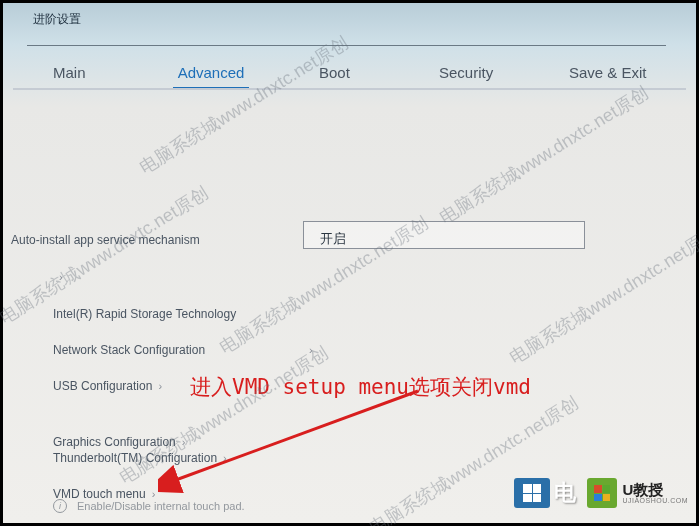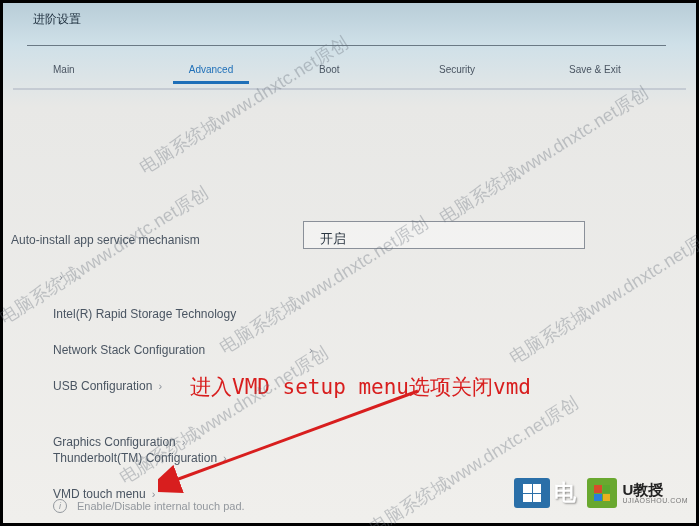--- a/index.html
+++ b/index.html
@@ -1,21 +1,21 @@
 <!DOCTYPE html>
 <html><head>
 <meta charset="utf-8">
 <style>
 * { margin: 0; padding: 0; box-sizing: border-box; }
 body { width: 699px; height: 526px; font-family: Arial, "Microsoft YaHei", sans-serif; background: #e8e8e6; position: relative; overflow: hidden; }
 .screen { position: absolute; left: 0; top: 0; width: 699px; height: 526px; background: linear-gradient(180deg, #b8cdd8 0%, #cfe0e8 8%, #e8e8e6 20%, #f0efec 100%); border: 3px solid #000; }
 .title { position: absolute; left: 30px; top: 8px; font-size: 12px; color: #1a2b3a; font-weight: normal; }
 .divider { position: absolute; left: 24px; right: 30px; top: 42px; height: 1px; background: #6a7985; }
 .tabs { position: absolute; left: 0; top: 55px; width: 100%; display: flex; }
-.tab { font-size: 10px; color: #4a5562; cursor: pointer; padding: 6px 0; }
+.tab { font-size: 15px; color: #4a5562; cursor: pointer; padding: 6px 0; }
 .tab.active { color: #1e6fb8; border-bottom: 3px solid #1e6fb8; font-weight: 400; }
 .tab:nth-child(1) { margin-left: 50px; width: 60px; }
 .tab:nth-child(2) { margin-left: 60px; width: 76px; text-align: center; }
 .tab:nth-child(3) { margin-left: 70px; width: 50px; }
 .tab:nth-child(4) { margin-left: 70px; width: 70px; }
 .tab:nth-child(5) { margin-left: 60px; width: 90px; }
 .tabline { position: absolute; left: 10px; right: 10px; top: 85px; height: 2px; background: #c5cbd3; }
 .row { display: flex; align-items: center; padding: 10px 0 10px 50px; font-size: 12px; color: #4a5562; }
 .row-label { width: 250px; }
 .chev { color: #8a9099; margin-left: 6px; font-size: 11px; }

